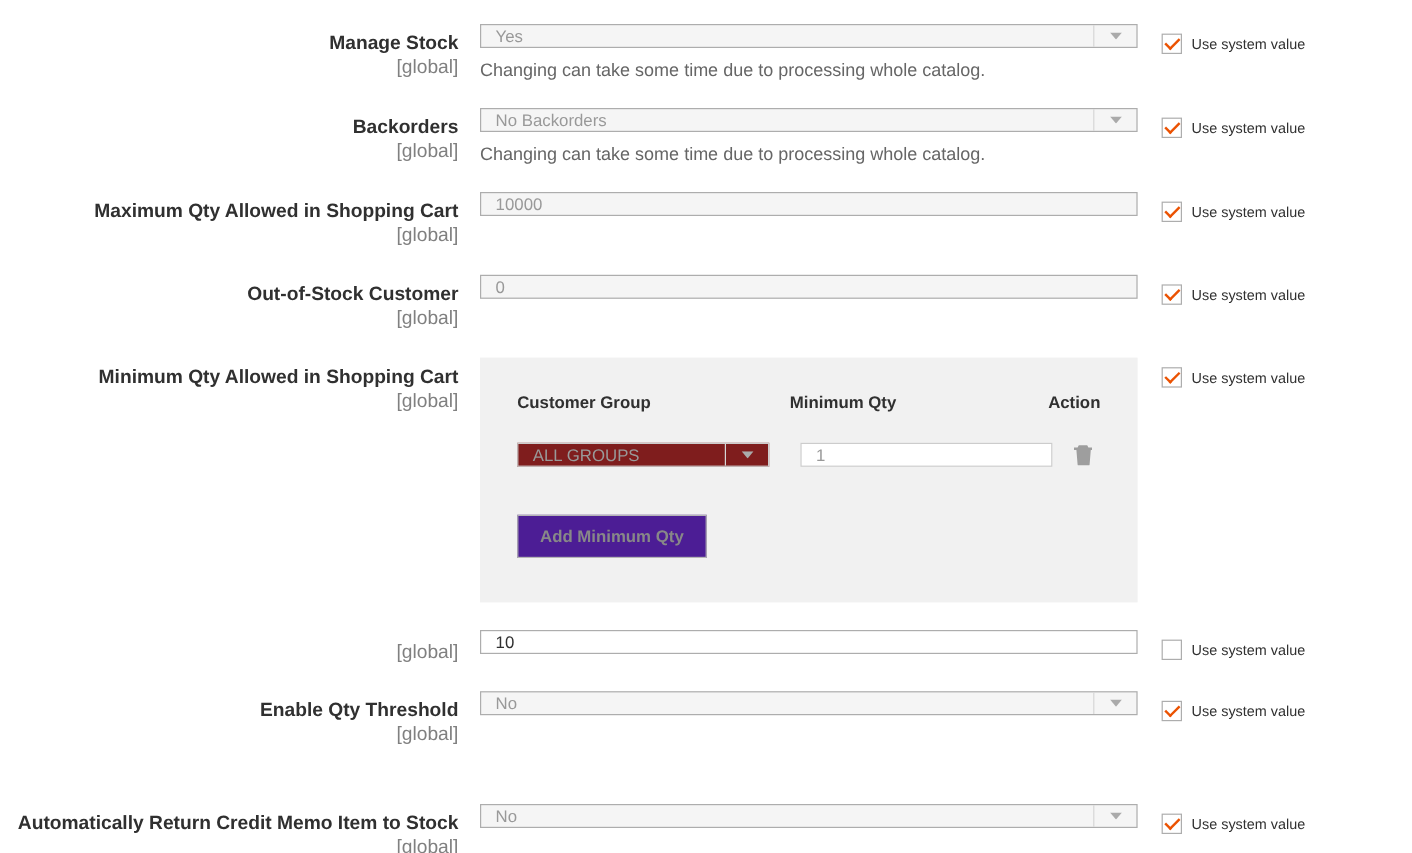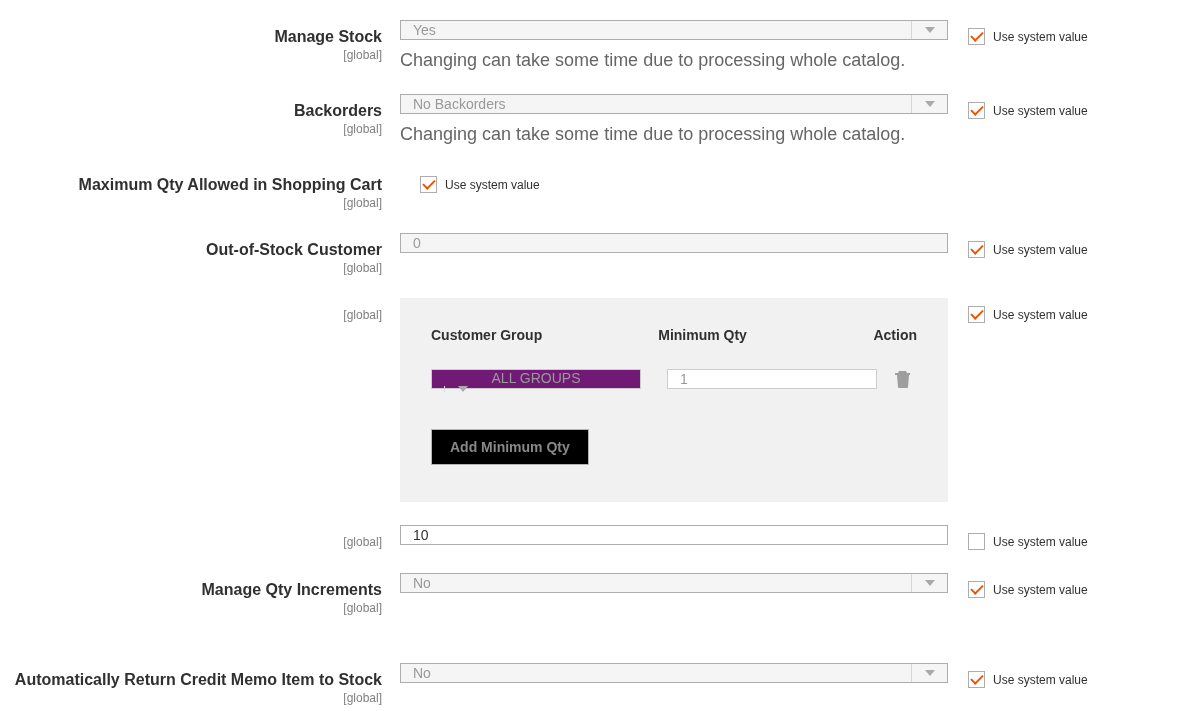--- a/index.html
+++ b/index.html
@@ -21,21 +21,21 @@
   padding-right: 18px;
   padding-top: 8px;
 }
 .label-text {
   font-weight: 600;
   color: #303030;
   font-size: 16px;
 }
 .scope {
   color: #808080;
-  font-size: 12px;
+  font-size: 16px;
   margin-top: 2px;
 }
 .control-col {
   width: 548px;
 }
 .system-col {
   padding-left: 20px;
   padding-top: 8px;
   display: flex;
   align-items: center;
@@ -65,21 +65,21 @@
   align-self: stretch;
   border-left: 1px solid #d6d6d6;
   display: flex;
   align-items: center;
   justify-content: center;
   margin-right: -12px;
   color: #666;
 }
 .select.disabled .select-arrow { color: #aaa; }
 .hint {
-  font-size: 18px;
+  font-size: 15px;
   color: #666;
   margin-top: 10px;
 }
 .checkbox {
   width: 17px;
   height: 17px;
   border: 1px solid #adadad;
   margin-right: 8px;
   display: inline-flex;
   align-items: center;
@@ -109,34 +109,34 @@
 }
 .col-group { width: 224px; }
 .col-min { width: 224px; margin-left: 12px; }
 .col-act { flex: 1; text-align: left; }
 .min-qty-row {
   display: flex;
   align-items: center;
   padding: 26px 16px 22px 16px;
 }
 .min-qty-row .select { width: 210px; background: #fff; }
-.min-qty-row .select.disabled { background: #701a75; border-color: #ccc; flex-direction: column; }
+.min-qty-row .select.disabled { background: #7f1d1d; border-color: #ccc; }
 .min-qty-row .text-input { width: 210px; margin-left: 26px; background: #fff; }
 .min-qty-row .text-input.disabled { background: #fff; border-color: #ccc; }
 .trash {
   margin-left: auto;
   color: #9e9e9e;
   cursor: pointer;
   padding-right: 6px;
 }
 .trash svg { display: block; }
 .add-row { padding: 18px 16px 22px 16px; }
 .add-btn {
   border: 1px solid #b5b5b5;
-  background: #000000;
+  background: #4c1d95;
   color: #888;
   font-weight: 600;
   padding: 9px 18px;
   font-size: 14px;
   font-family: inherit;
   cursor: not-allowed;
 }
 .chev { display: inline-block; }
 .chev svg { display: block; }
 </style>
@@ -189,20 +189,23 @@
     <span class="checkbox checked"></span>
     <span class="system-label">Use system value</span>
   </div>
 </div>
 
 <div class="row">
   <div class="label-col">
     <div class="label-text">Maximum Qty Allowed in Shopping Cart</div>
     <div class="scope">[global]</div>
   </div>
+  <div class="control-col">
+    <input class="text-input disabled" disabled="" value="10000" style="">
+  </div>
   <div class="system-col">
     <span class="checkbox checked"></span>
     <span class="system-label">Use system value</span>
   </div>
 </div>
 
 <div class="row">
   <div class="label-col">
     <div class="label-text">Out-of-Stock Customer</div>
     <div class="scope">[global]</div>
@@ -211,20 +214,21 @@
     <input class="text-input disabled" disabled="" value="0" style="">
   </div>
   <div class="system-col">
     <span class="checkbox checked"></span>
     <span class="system-label">Use system value</span>
   </div>
 </div>
 
 <div class="row">
   <div class="label-col">
+    <div class="label-text">Minimum Qty Allowed in Shopping Cart</div>
     <div class="scope">[global]</div>
   </div>
   <div class="control-col">
     <div class="min-qty-block">
       <div class="min-qty-head">
         <div class="col-group">Customer Group</div>
         <div class="col-min">Minimum Qty</div>
         <div class="col-act">Action</div>
       </div>
       <div class="min-qty-row">
@@ -264,21 +268,21 @@
     <input class="text-input" value="10" style="">
   </div>
   <div class="system-col">
     <span class="checkbox"></span>
     <span class="system-label">Use system value</span>
   </div>
 </div>
 
 <div class="row">
   <div class="label-col">
-    <div class="label-text">Manage Qty Increments</div>
+    <div class="label-text">Enable Qty Threshold</div>
     <div class="scope">[global]</div>
   </div>
   <div class="control-col">
     <div class="select disabled">
       <span>No</span>
       <span class="select-arrow">
           <span class="chev">
             <svg width="10" height="6" viewBox="0 0 10 6">
               <path d="M0 0 L5 6 L10 0 Z" fill="currentColor"></path>
             </svg>

